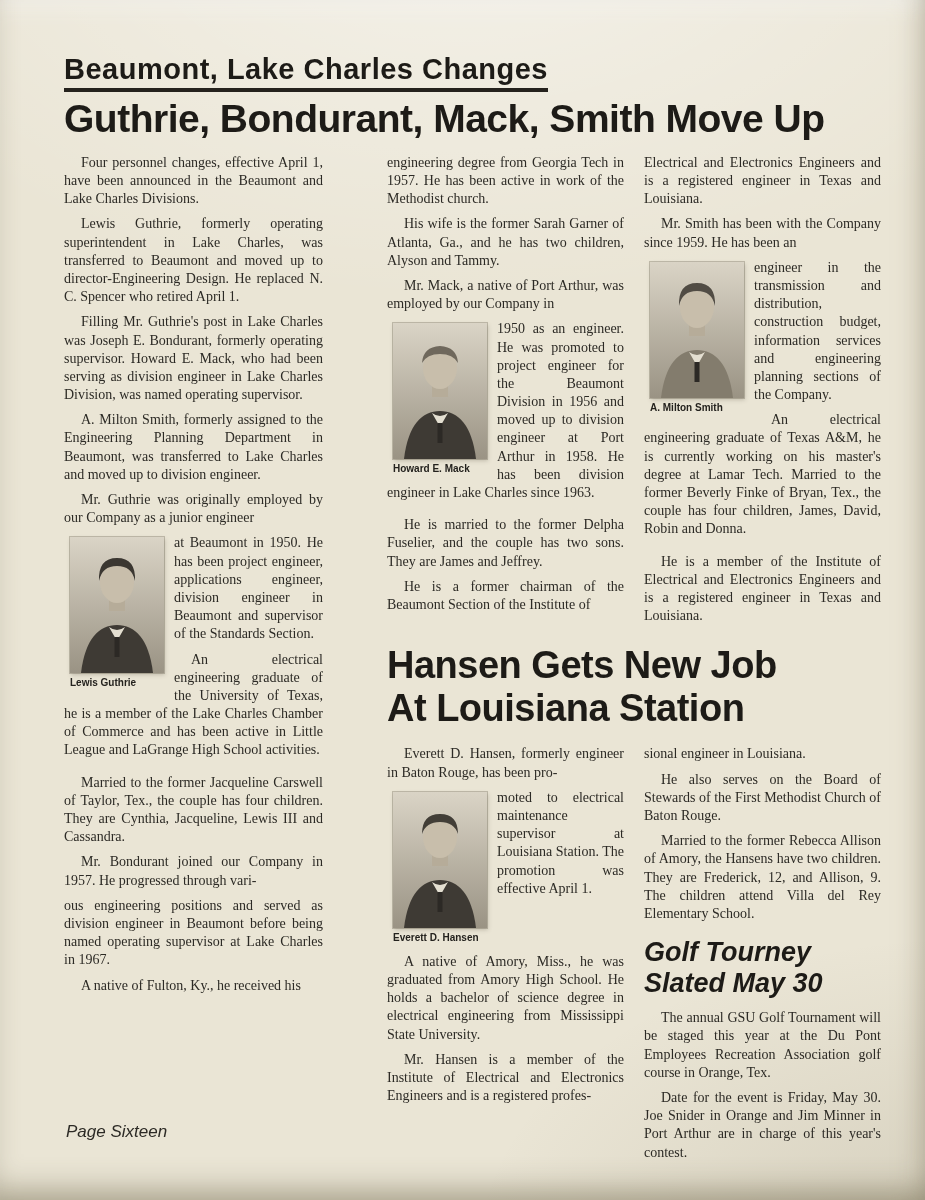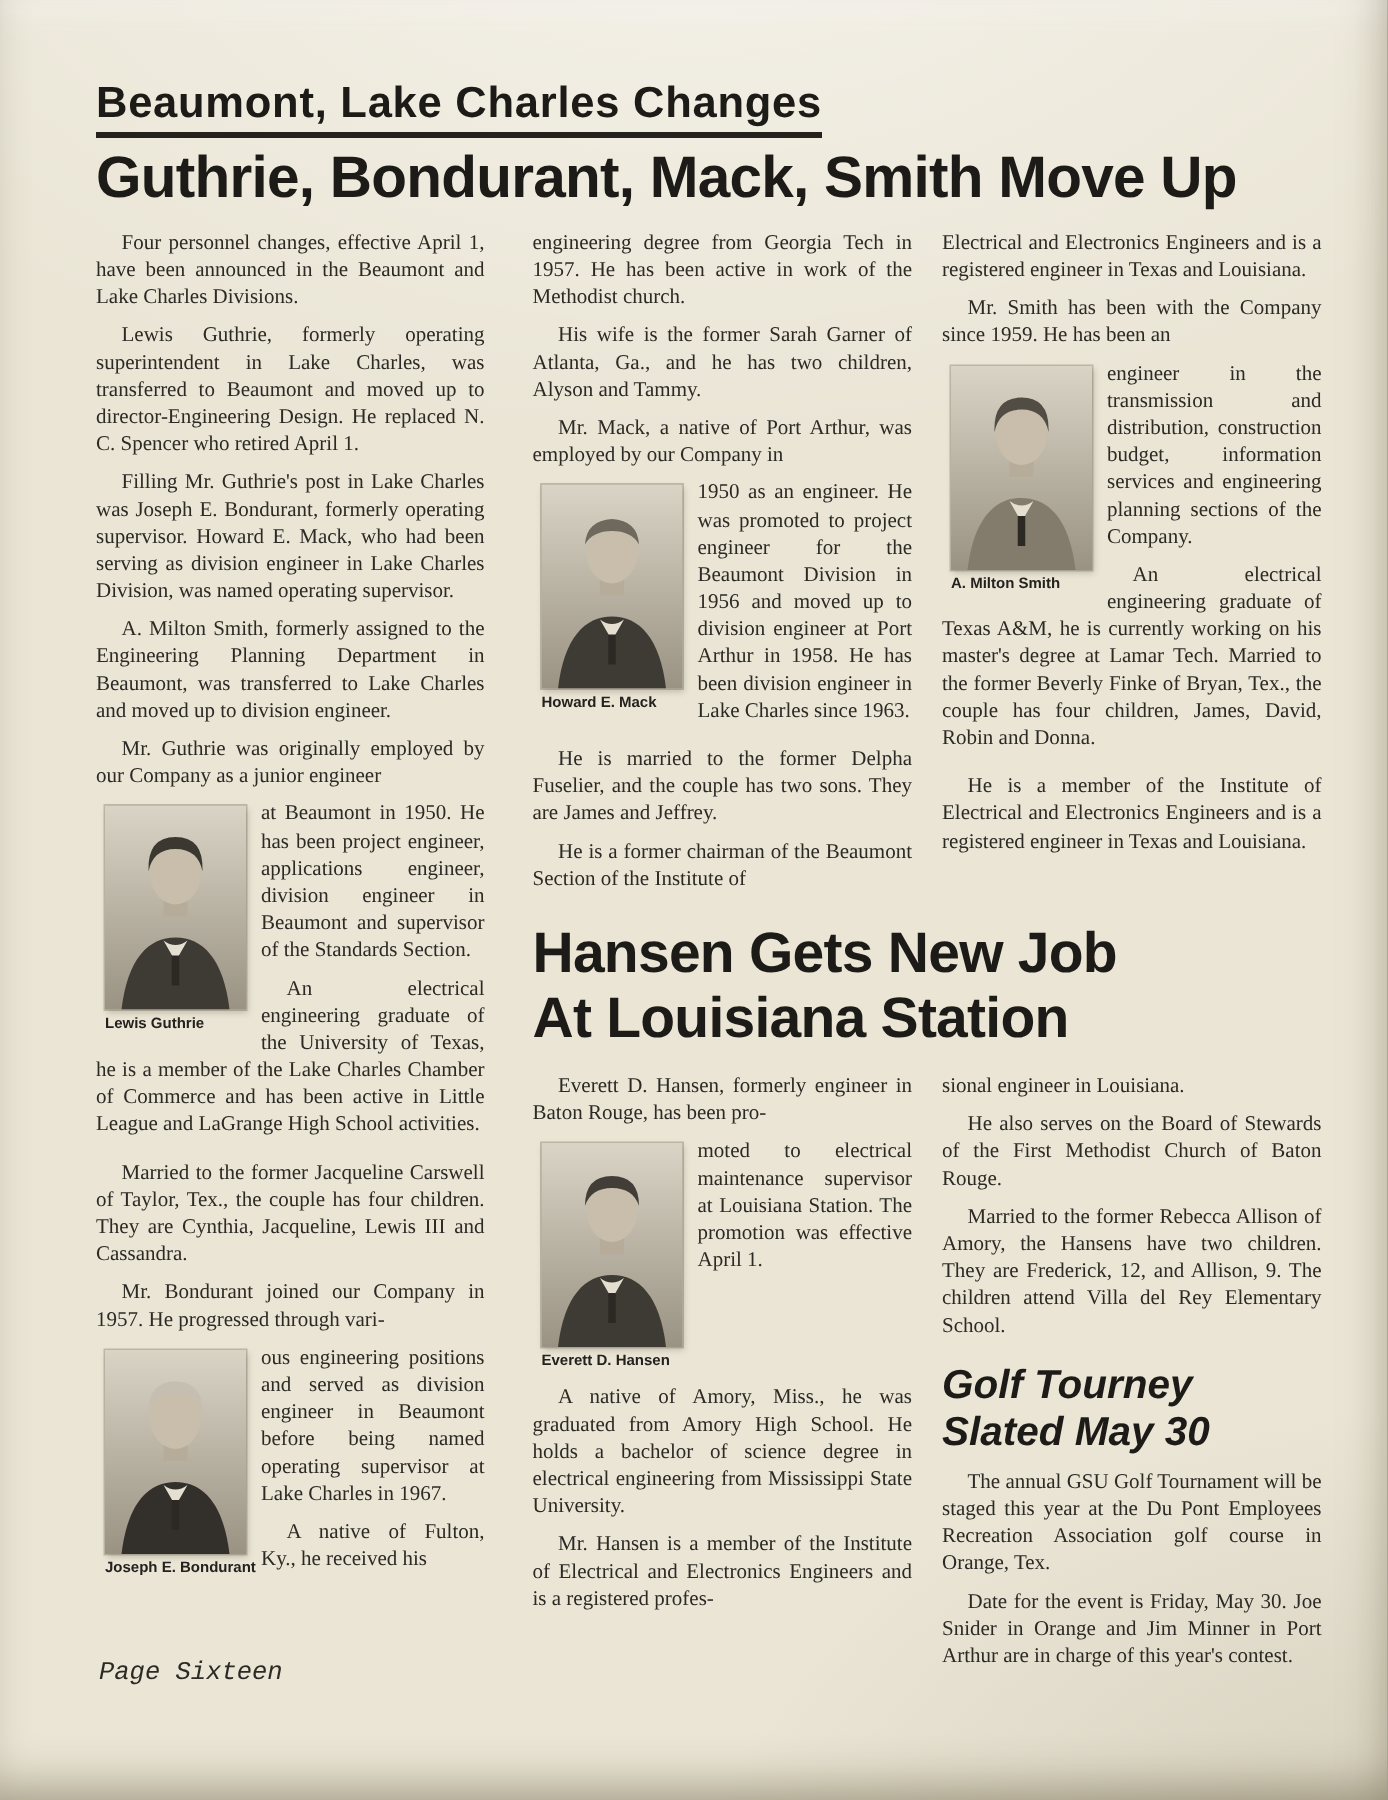--- a/index.html
+++ b/index.html
@@ -36,21 +36,21 @@
     font-family:"Liberation Sans", sans-serif;
     font-weight:700;
     font-size:39px;
     letter-spacing:-.5px;
     line-height:1.05;
     color:#1d1b17;
     margin:7px 0 14px;
   }
   .layout { display:flex; gap:32px; }
   .col-left { flex:0 0 259px; width:259px; min-width:0; }
-  .right-area { flex:1; min-width:0; }
+  .right-area { flex:1; min-width:0;margin-left:32px; }
   .row { display:flex; gap:20px; }
   .row > .col { flex:1; min-width:0; }
 
   .body-p {
     font-size:14px;
     line-height:1.3;
     text-align:justify;
     text-indent:17px;
     margin-bottom:7px;
   }
@@ -93,22 +93,22 @@
     font-size:27px;
     line-height:1.15;
     letter-spacing:0;
     color:#1d1b17;
     margin:14px 0 10px;
   }
   .golf-headline span { display:block; }
 
   .folio {
     position:absolute;
-    left:66px; bottom:75px;
-    font-family:Liberation Mono, monospace;
+    left:66px; bottom:58px;
+    font-family:Liberation Sans, sans-serif;
     font-style:italic;
     font-size:17px;
     color:#2c2a25;
   }
 
   
   .photo-guthrie  .hair { fill:#3b3731; }
   .photo-mack     .hair { fill:#6f6densed; }
   .photo-mack     .hair { fill:#6f685c; }
   .photo-smith    .hair { fill:#514c44; }
@@ -161,34 +161,20 @@
           <figcaption class="caption">Lewis Guthrie</figcaption>
         </figure>
         <p class="body-p no-indent">at Beaumont in 1950. He has been project engineer, applications engineer, division engineer in Beaumont and supervisor of the Standards Section.</p>
         <p class="body-p">An electrical engineering graduate of the University of Texas, he is a member of the Lake Charles Chamber of Commerce and has been active in Little League and LaGrange High School activities.</p>
       </div>
 
       <p class="body-p">Married to the former Jacqueline Carswell of Taylor, Tex., the couple has four children. They are Cynthia, Jacqueline, Lewis III and Cassandra.</p>
       <p class="body-p">Mr. Bondurant joined our Company in 1957. He progressed through vari-</p>
 
       <div class="media-block">
-        <figure class="photo-float">
-          <div class="photo photo-bondurant">
-            <svg viewBox="0 0 94 136">
-              <rect width="94" height="136" fill="url(#pbg)"></rect>
-              <rect class="neck" x="39" y="58" width="16" height="16" fill="#b6ac99"></rect>
-              <ellipse class="head" cx="47" cy="45" rx="17" ry="21" fill="#c8beab"></ellipse>
-              <path class="hair" d="M29,44 Q28,21 47,21 Q66,21 65,44 Q62,29 47,29 Q32,29 29,44 Z" fill="#c6bfb1"></path>
-              <path class="suit" d="M11,136 C15,102 29,88 47,88 C65,88 79,102 83,136 Z" fill="#33302b"></path>
-              <path class="shirt" d="M39,90 L47,104 L55,90 Q47,96 39,90 Z" fill="#e4dfd1"></path>
-              <rect class="tie" x="44.5" y="100" width="5" height="20" fill="#2c2925"></rect>
-            </svg>
-          </div>
-          <figcaption class="caption">Joseph E. Bondurant</figcaption>
-        </figure>
         <p class="body-p no-indent">ous engineering positions and served as division engineer in Beaumont before being named operating supervisor at Lake Charles in 1967.</p>
         <p class="body-p">A native of Fulton, Ky., he received his</p>
       </div>
     </section>
 
     <div class="right-area">
 
       <div class="row">
 
         <section class="col">

